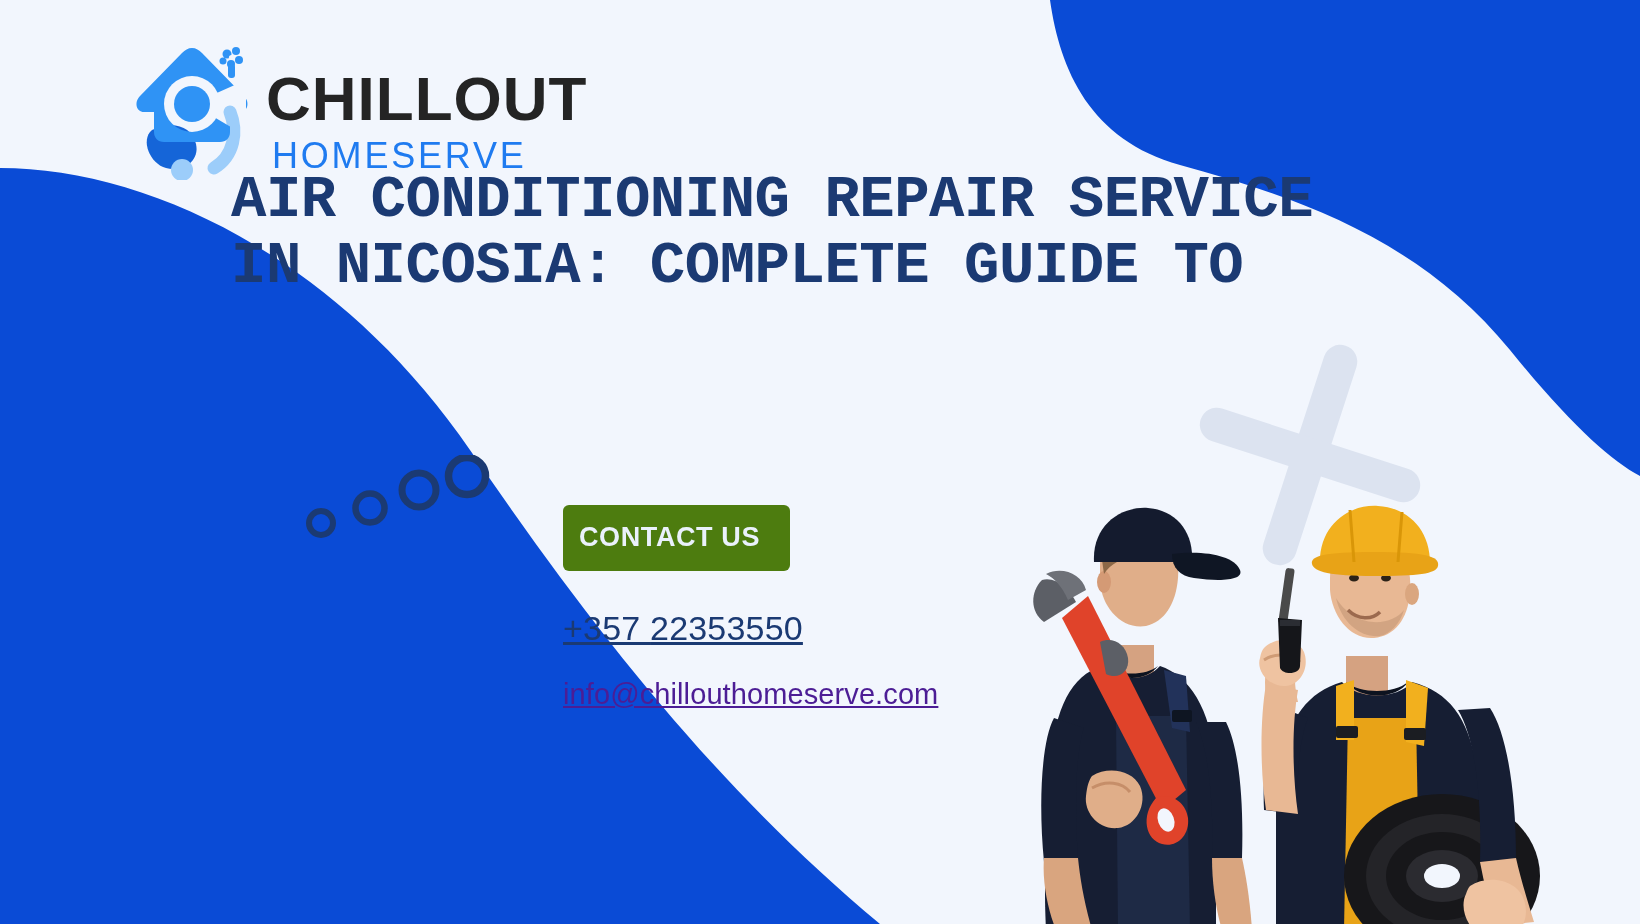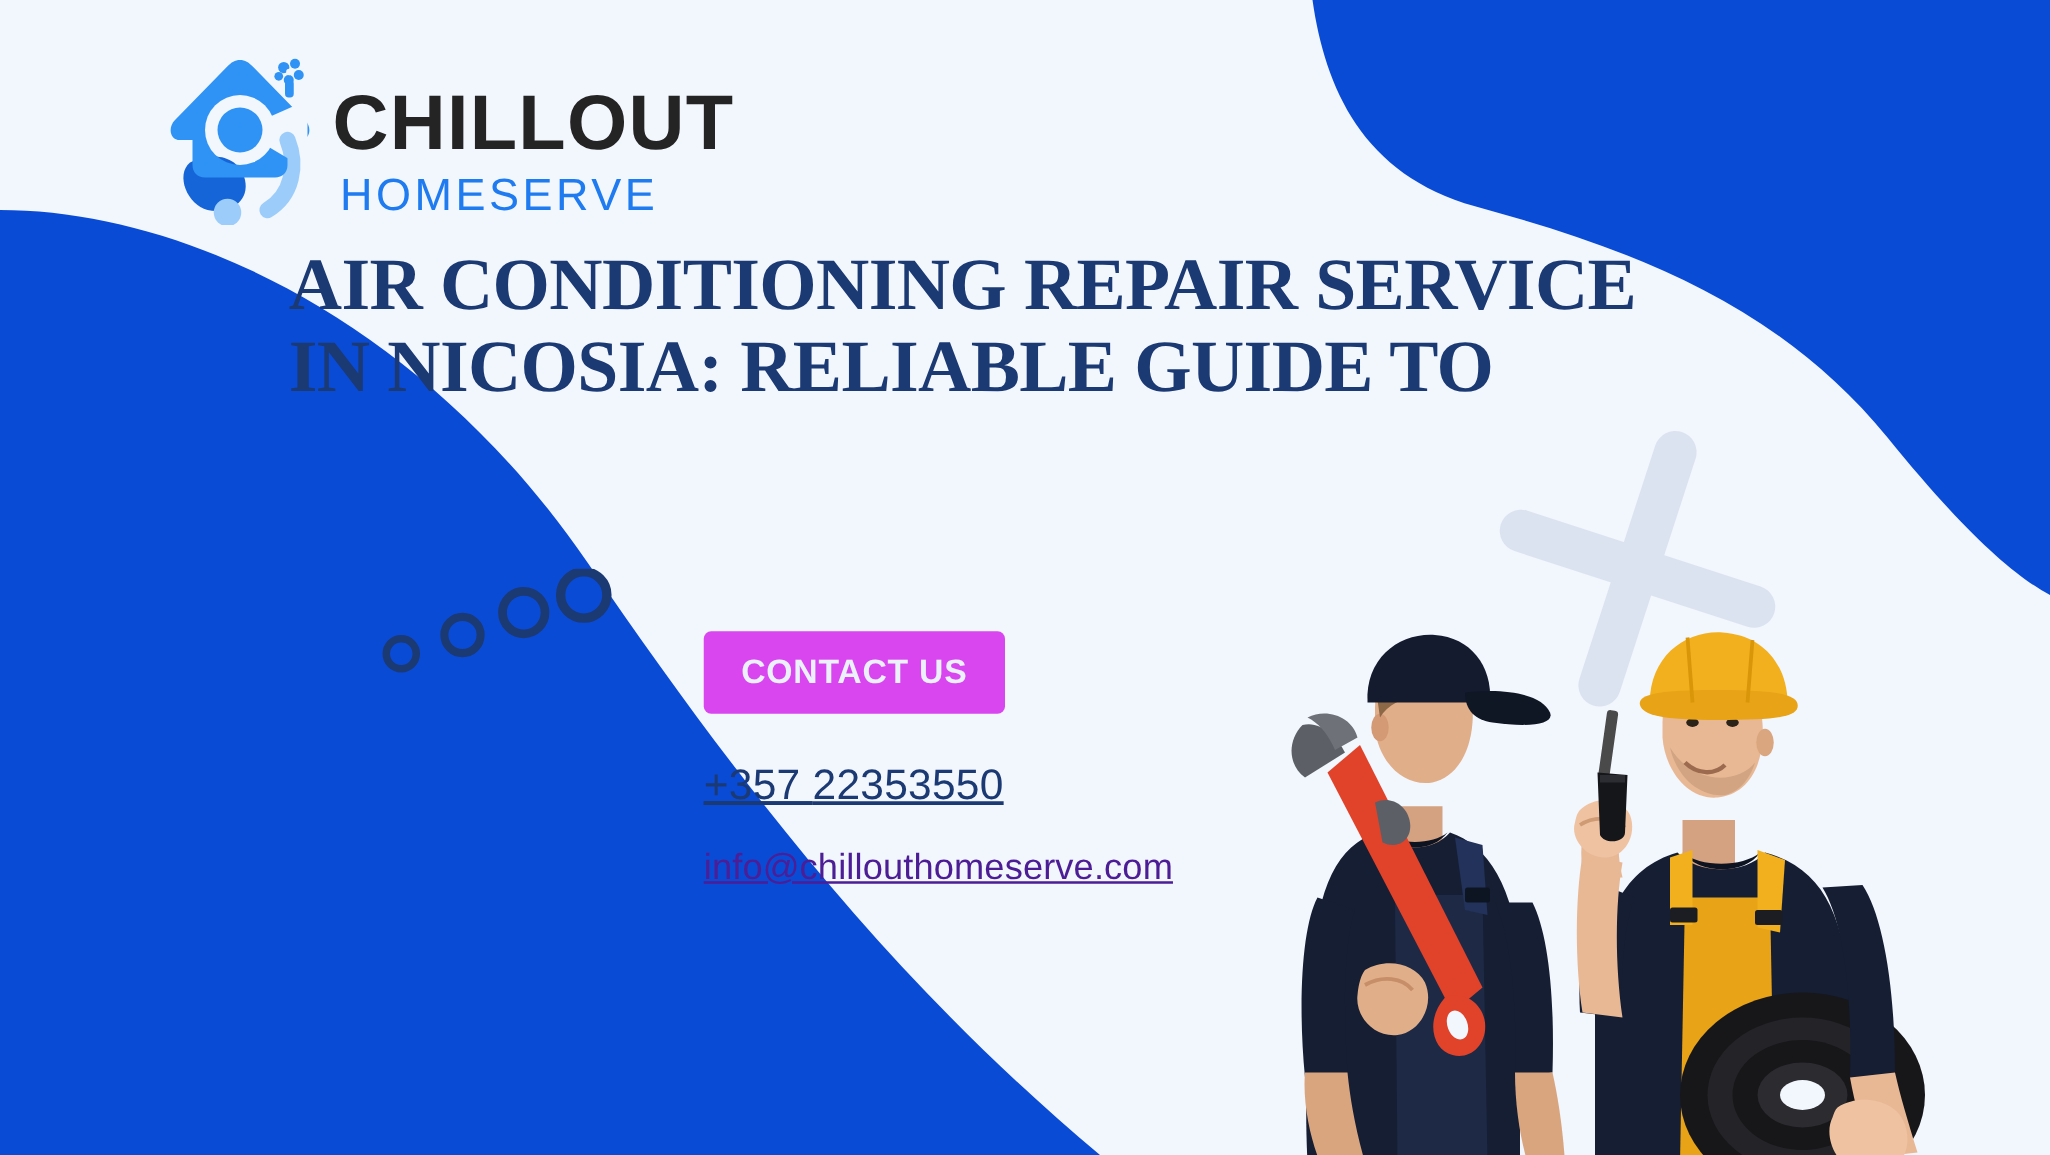--- a/index.html
+++ b/index.html
@@ -31,41 +31,41 @@
     font-family:"Liberation Sans", sans-serif;
   }
   .logo-sub {
     font-size:36px; letter-spacing:2.8px; color:#1F7BF0;
     margin-top:6px; padding-left:6px;
     font-family:"Liberation Sans", sans-serif;
   }
 
   
   .headline {
-    position:absolute; left:231px; top:194px;
+    position:absolute; left:231px; top:168px;
     width:1120px;
     color:#1B3A73;
     font-size:59px;
     line-height:1.12;
     font-weight:bold;
     letter-spacing:-0.5px;
-    font-family:Liberation Serif, serif;
+    font-family:Liberation Mono, monospace;
   }
   .headline .hl-line { display:block; white-space:nowrap; }
 
   
   .contact-block { position:absolute; left:563px; top:505px; }
   .contact-btn {
     display:inline-block;
-    background:#d946ef;
+    background:#4d7c0f;
     color:#EAF1FB;
     font-size:27px;
     font-weight:bold;
     letter-spacing:0.6px;
-    padding:17px 30px 18px 30px;
+    padding:17px 30px 18px 16px;
     border-radius:6px;
     border:none;
     cursor:pointer;
     font-family:"Liberation Sans", sans-serif;
   }
   .phone-line {
     margin-top:38px;
     font-size:34px;
     color:#1B3A73;
     letter-spacing:0.2px;
@@ -142,21 +142,21 @@
       </g>
     </svg>
     <div class="logo-text">
       <div class="logo-word">CHILLOUT</div>
       <div class="logo-sub">HOMESERVE</div>
     </div>
   </div>
 
   <h1 class="headline">
     <span class="hl-line">AIR CONDITIONING REPAIR SERVICE</span>
-    <span class="hl-line">IN NICOSIA: RELIABLE GUIDE TO</span>
+    <span class="hl-line">IN NICOSIA: COMPLETE GUIDE TO</span>
   </h1>
 
   <svg class="rings" viewBox="0 0 210 90">
     <circle cx="26" cy="68" r="12" fill="none" stroke="#1B3A73" stroke-width="6"></circle>
     <circle cx="75" cy="53" r="14.5" fill="none" stroke="#1B3A73" stroke-width="6.5"></circle>
     <circle cx="124" cy="35" r="17" fill="none" stroke="#1B3A73" stroke-width="7"></circle>
     <circle cx="172" cy="21" r="18.5" fill="none" stroke="#1B3A73" stroke-width="7.5"></circle>
   </svg>
 
   <svg class="cross" viewBox="0 0 240 240">

